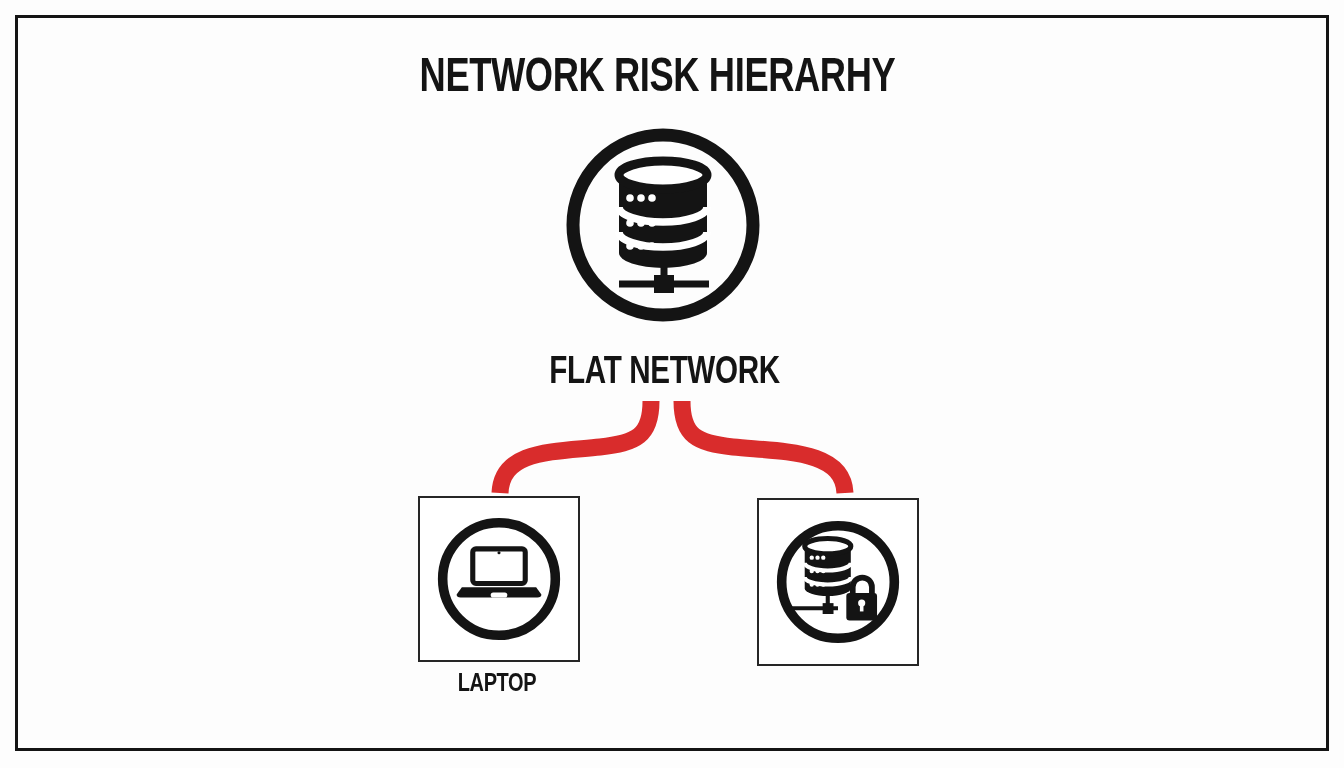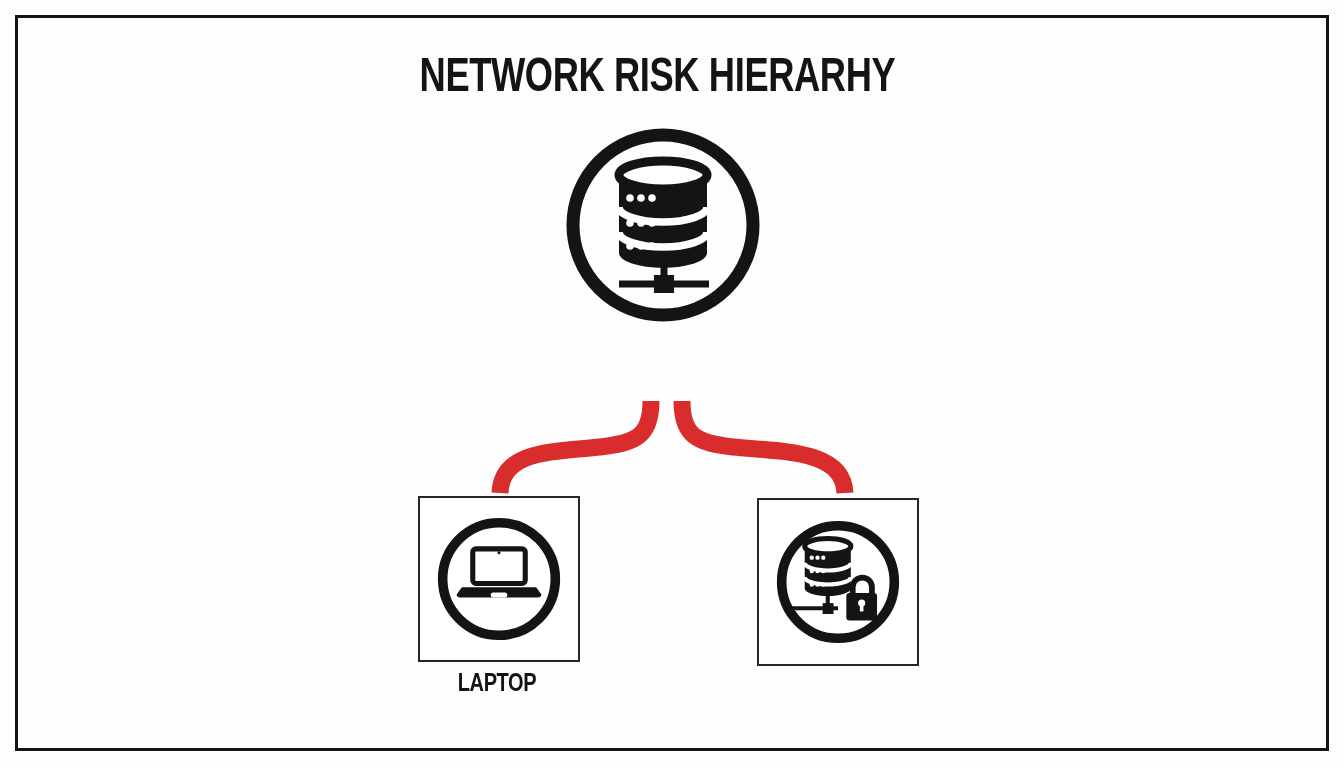--- a/index.html
+++ b/index.html
@@ -90,20 +90,23 @@
         <circle cx="33.5" cy="60.5" r="1.9" fill="#ffffff"></circle>
           <circle cx="39" cy="60.5" r="1.9" fill="#ffffff"></circle>
           <circle cx="44.5" cy="60.5" r="1.9" fill="#ffffff"></circle>
         <line x1="50.5" y1="68" x2="50.5" y2="79.5" stroke="#141414" stroke-width="3.5"></line>
         <line x1="28" y1="79.5" x2="73" y2="79.5" stroke="#141414" stroke-width="3.5"></line>
         <rect x="45.5" y="75" width="10" height="9" fill="#141414"></rect>
       </g>
     </svg>
   </div>
 
+  <div class="root-label">
+    <span class="condensed">FLAT NETWORK</span>
+  </div>
 
   <svg class="connectors" viewBox="0 0 1344 768">
     <path d="M 651 401 C 651 436, 636 443, 600 447 C 552 452, 502 450, 500 493" fill="none" stroke="#d92c2c" stroke-width="17"></path>
     <path d="M 682 401 C 682 436, 697 443, 733 447 C 785 452, 843 450, 845 493" fill="none" stroke="#d92c2c" stroke-width="17"></path>
   </svg>
 
   <div class="node-box left">
     <svg viewBox="0 0 100 100">
       <circle cx="50" cy="50" r="44" fill="none" stroke="#141414" stroke-width="7.5"></circle>
       <rect x="29.5" y="26.5" width="41" height="27" rx="2.5" fill="#ffffff" stroke="#141414" stroke-width="4"></rect>

